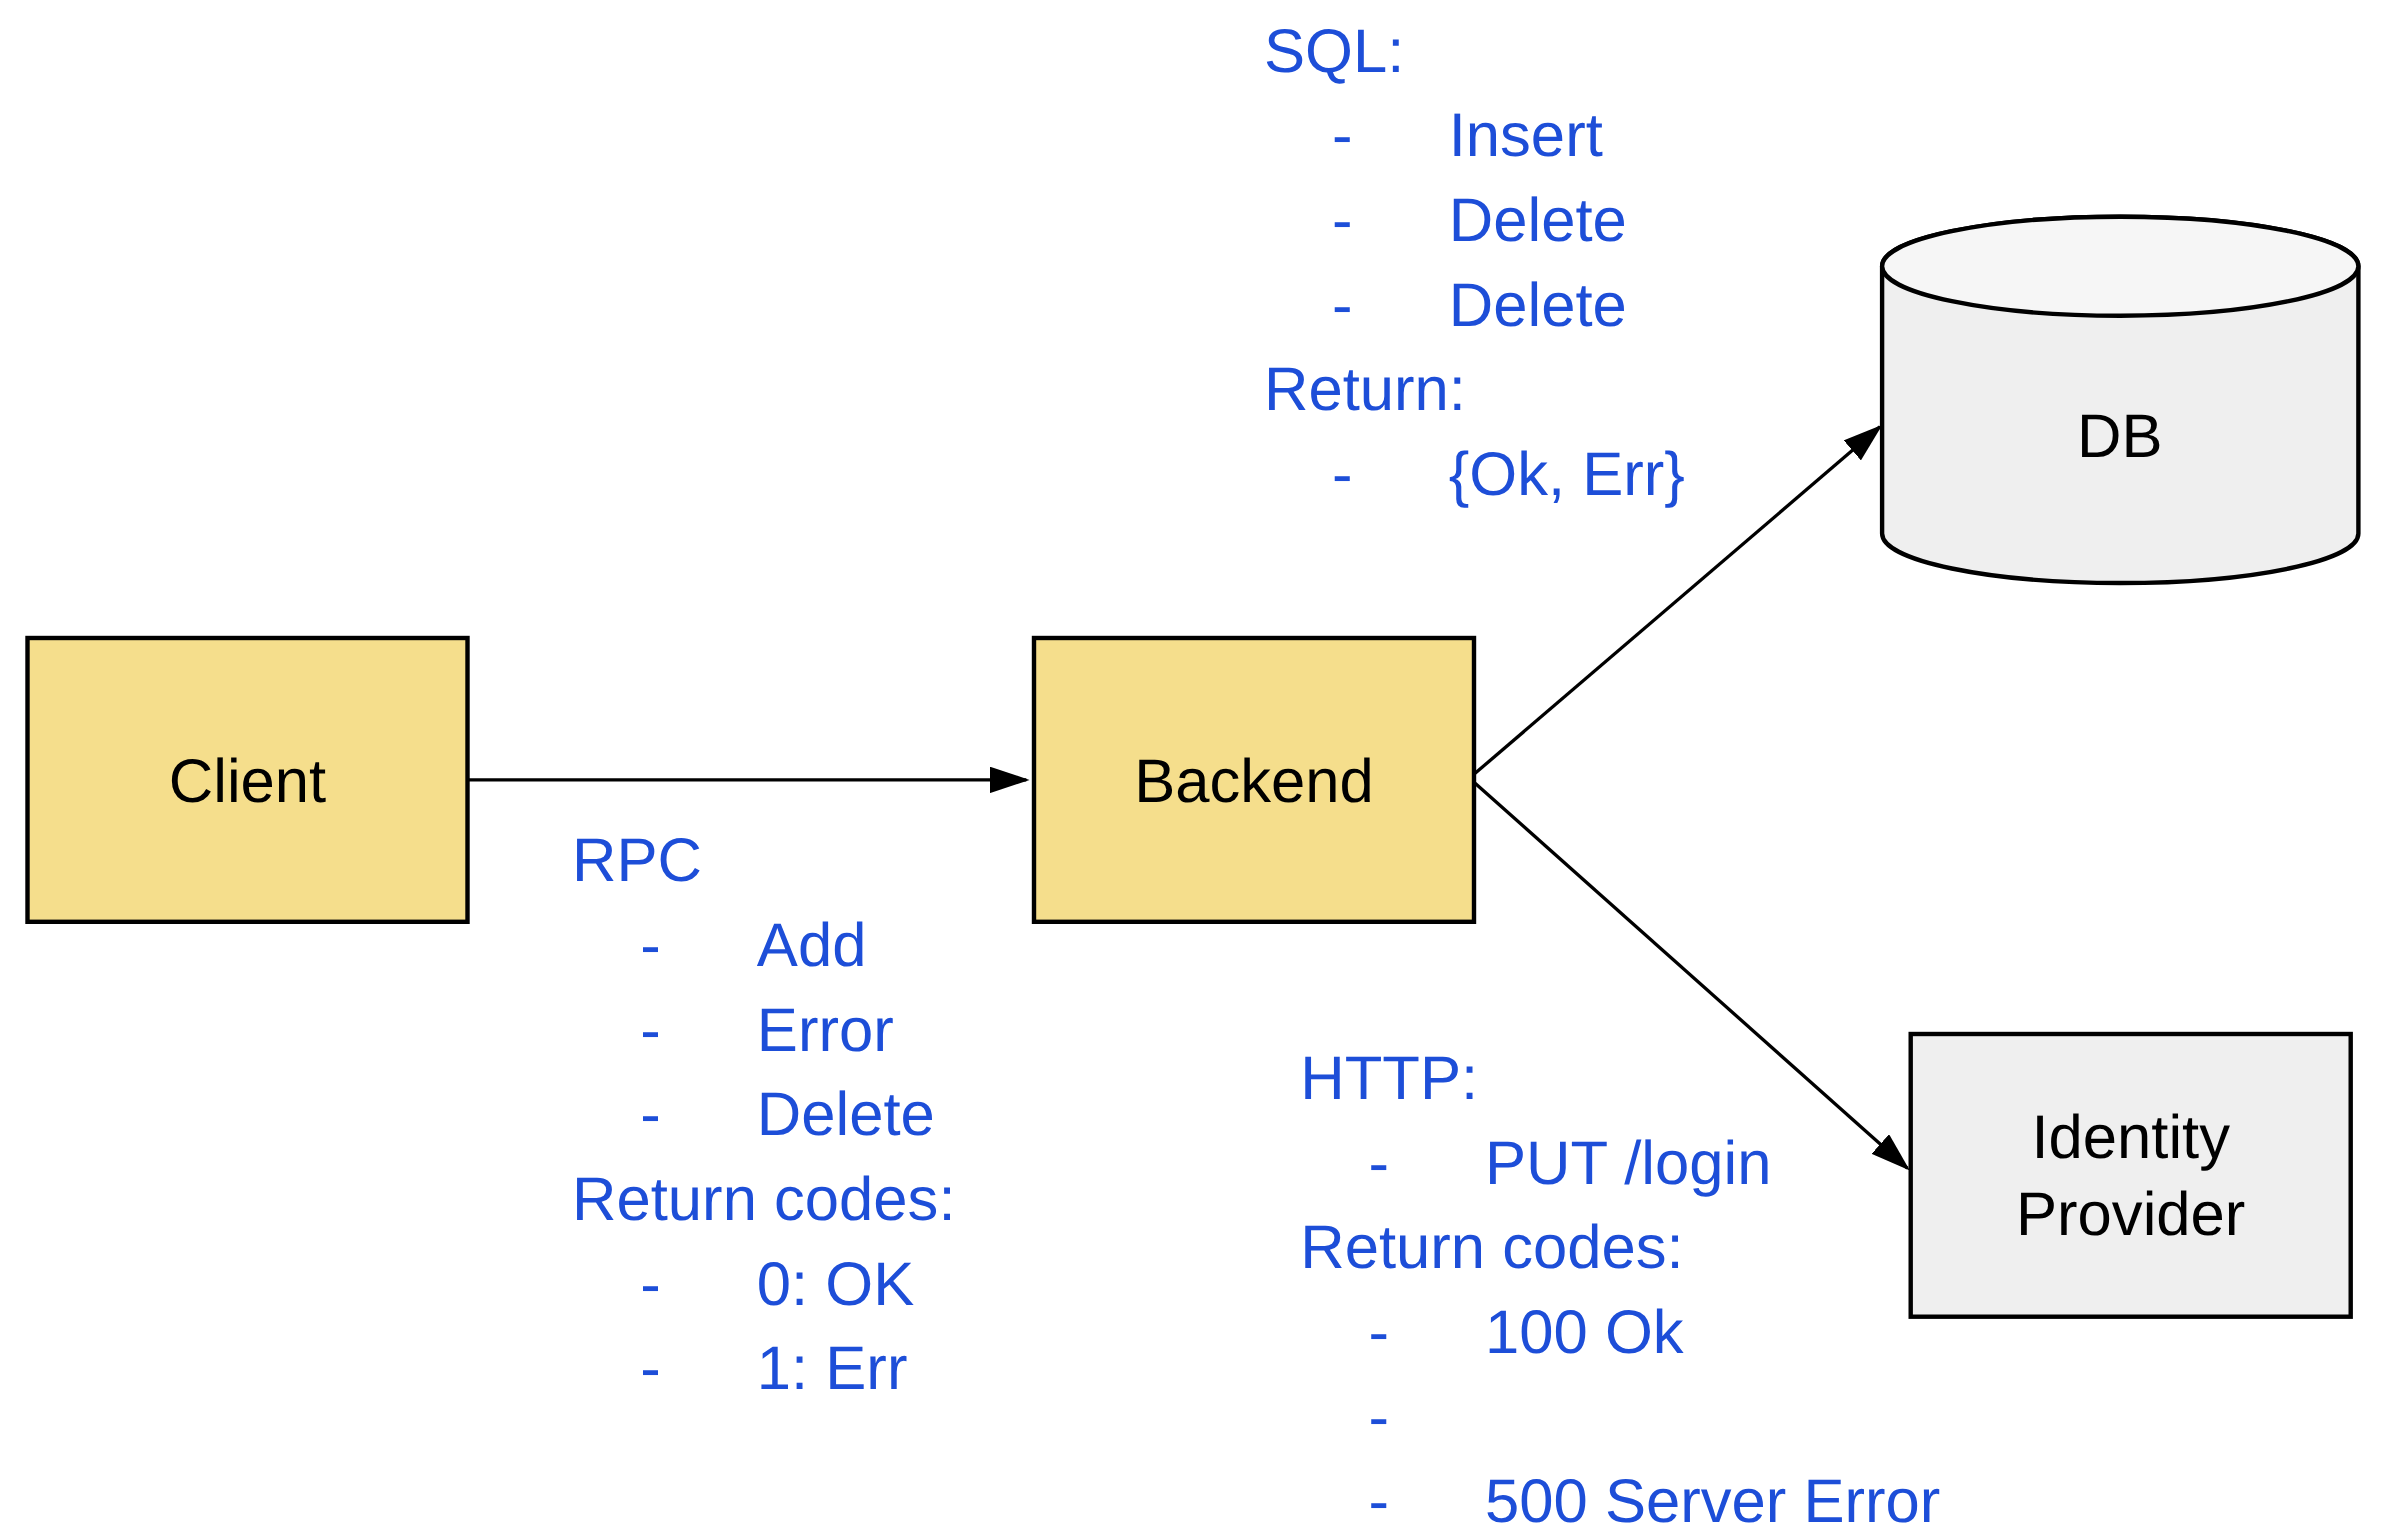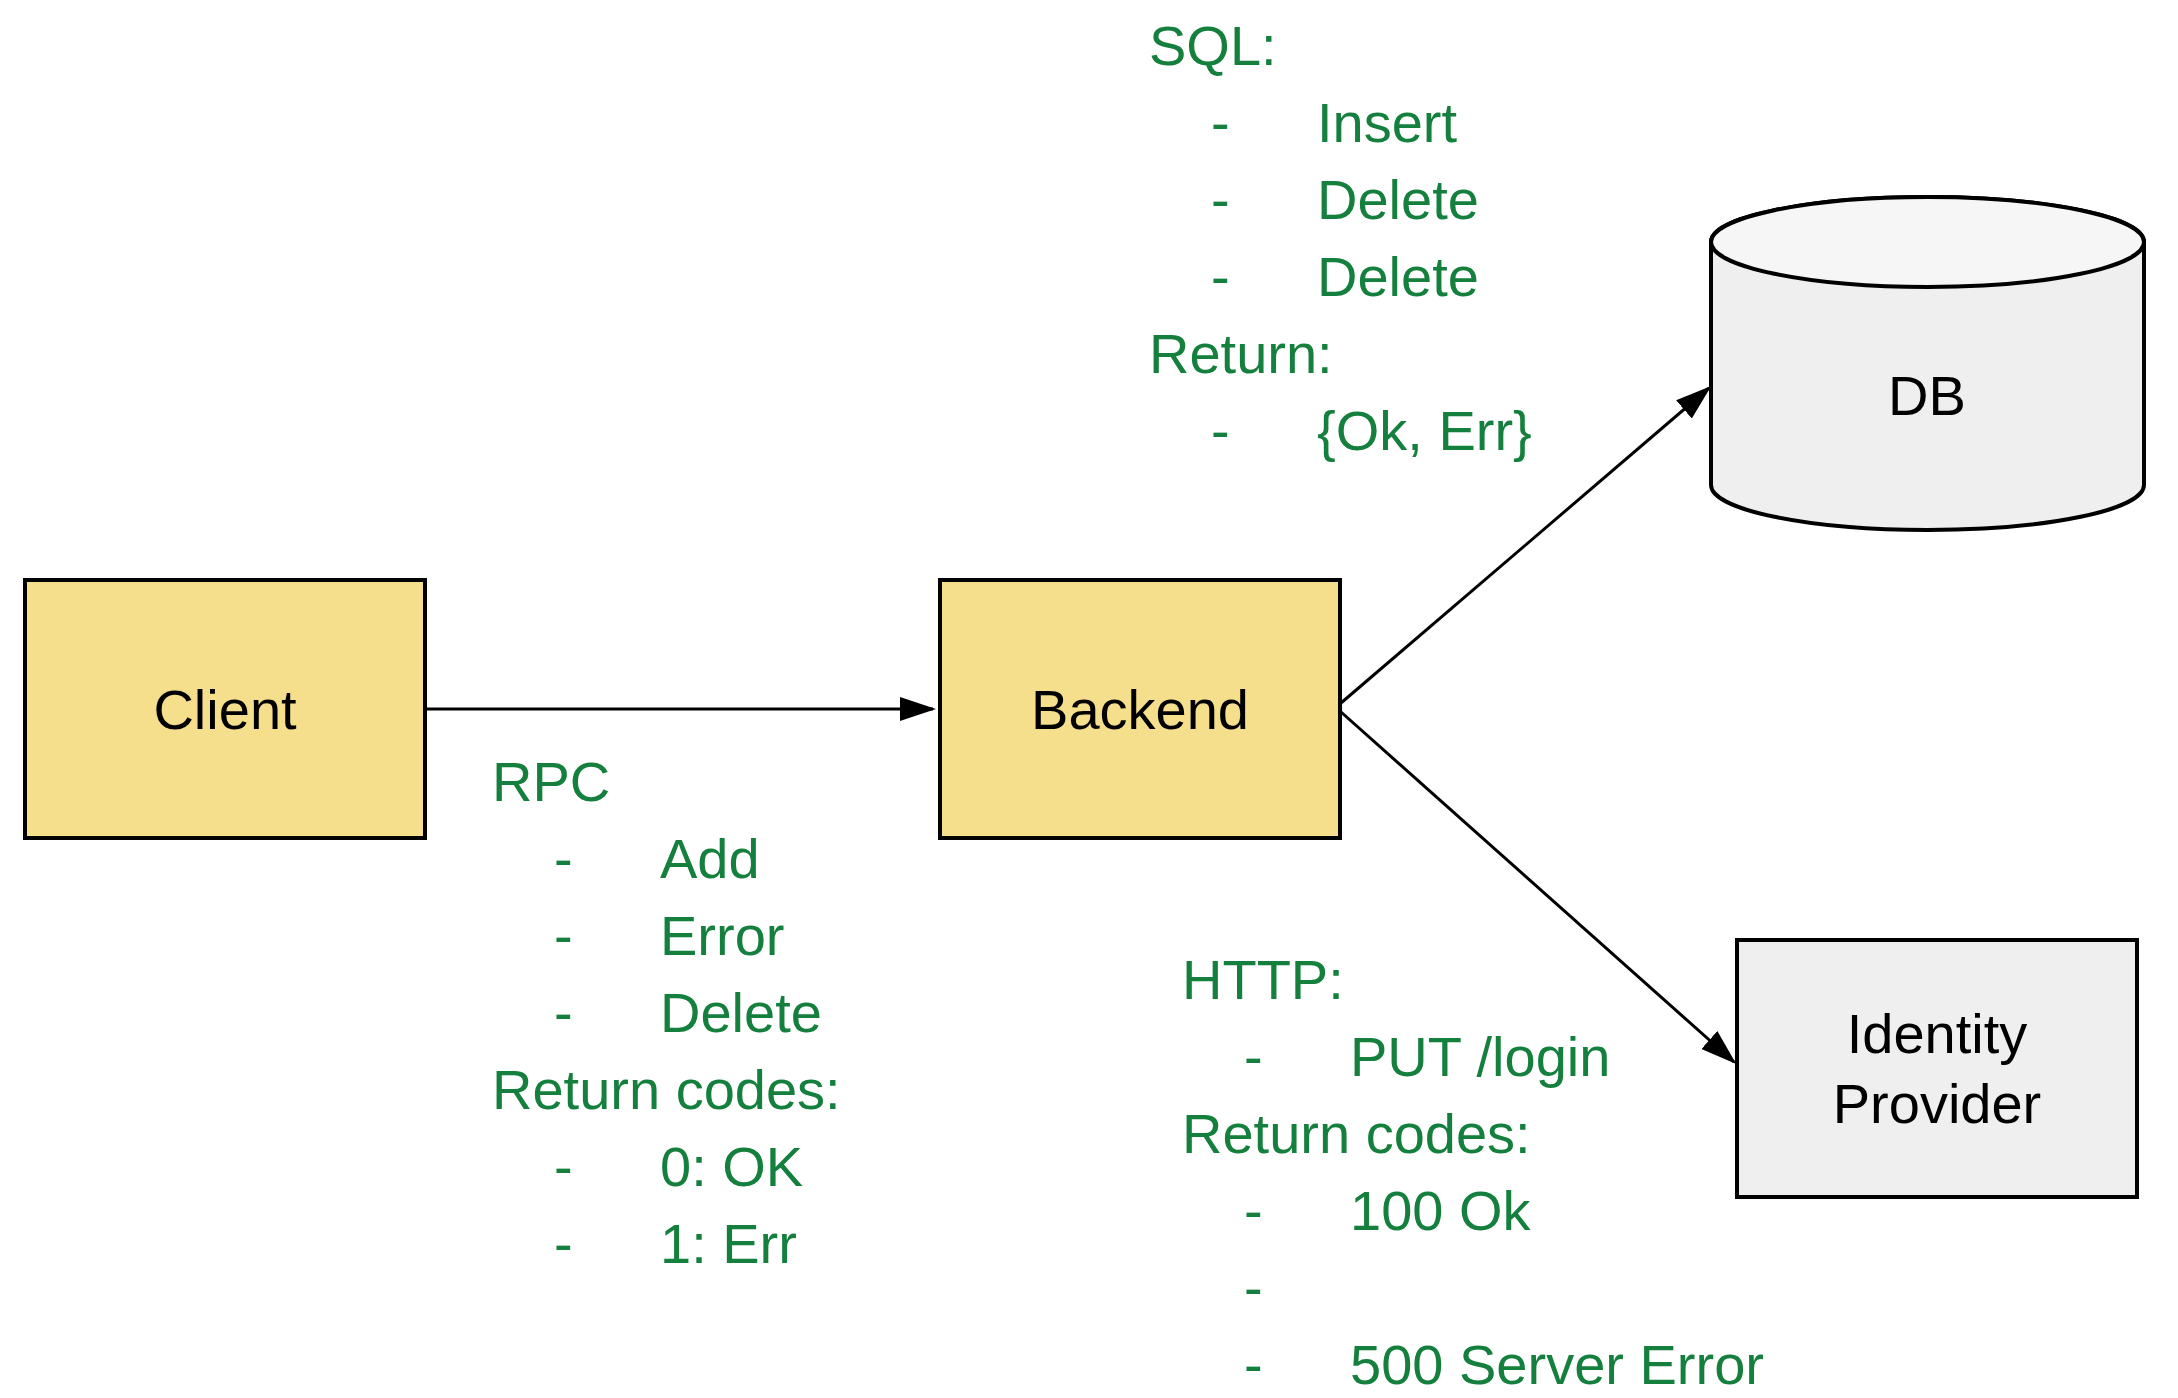--- a/index.html
+++ b/index.html
@@ -15,21 +15,21 @@
   .nlabel {
     font-family: "Liberation Sans", sans-serif;
     font-size: 56px;
     fill: #000000;
     text-anchor: middle;
   }
   .note {
     position: absolute;
     font-size: 56px;
     line-height: 77px;
-    color: #15803d;
+    color: #1d4ed8;
     white-space: nowrap;
   }
   .nline { position: relative; height: 77px; }
   .nline .dash { position: absolute; left: 62px; top: 0; }
   .nline .btext { display: inline-block; margin-left: 168px; }
 </style>
 </head>
 <body>
 
 <div class="canvas">
@@ -55,21 +55,21 @@
       <path d="M0,45 L0,288 A216.5,45 0 0 0 433,288 L433,45 A216.5,45 0 0 0 0,45 Z" stroke="#000000" stroke-width="4" fill="#EFEFEF"></path>
       <ellipse cx="216.5" cy="45" rx="216.5" ry="45" stroke="#000000" stroke-width="4" fill="#F6F6F6"></ellipse>
     </g>
     <text class="nlabel" x="1927" y="415">DB</text>
 
     <rect x="1737" y="940" width="400" height="257" stroke="#000000" stroke-width="4" fill="#EFEFEF"></rect>
     <text class="nlabel" x="1937" y="1053">Identity</text>
     <text class="nlabel" x="1937" y="1123">Provider</text>
   </svg>
 
-  <div class="note" style="left:492px; top:743px;">
+  <div class="note" style="left:520px; top:743px;">
     <div class="nline"><span>RPC</span></div>
     <div class="nline"><span class="dash">-</span><span class="btext">Add</span></div>
     <div class="nline"><span class="dash">-</span><span class="btext">Error</span></div>
     <div class="nline"><span class="dash">-</span><span class="btext">Delete</span></div>
     <div class="nline"><span>Return codes:</span></div>
     <div class="nline"><span class="dash">-</span><span class="btext">0: OK</span></div>
     <div class="nline"><span class="dash">-</span><span class="btext">1: Err</span></div>
   </div>
 
   <div class="note" style="left:1149px; top:7px;">

